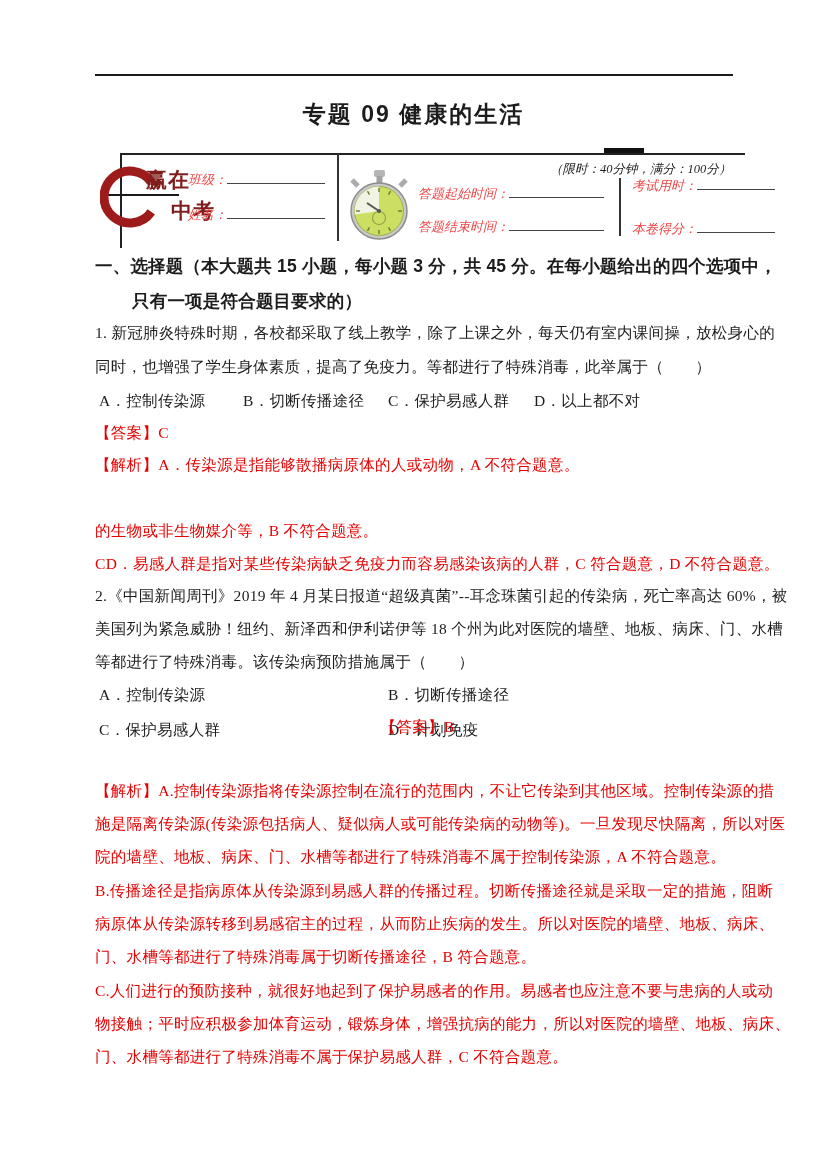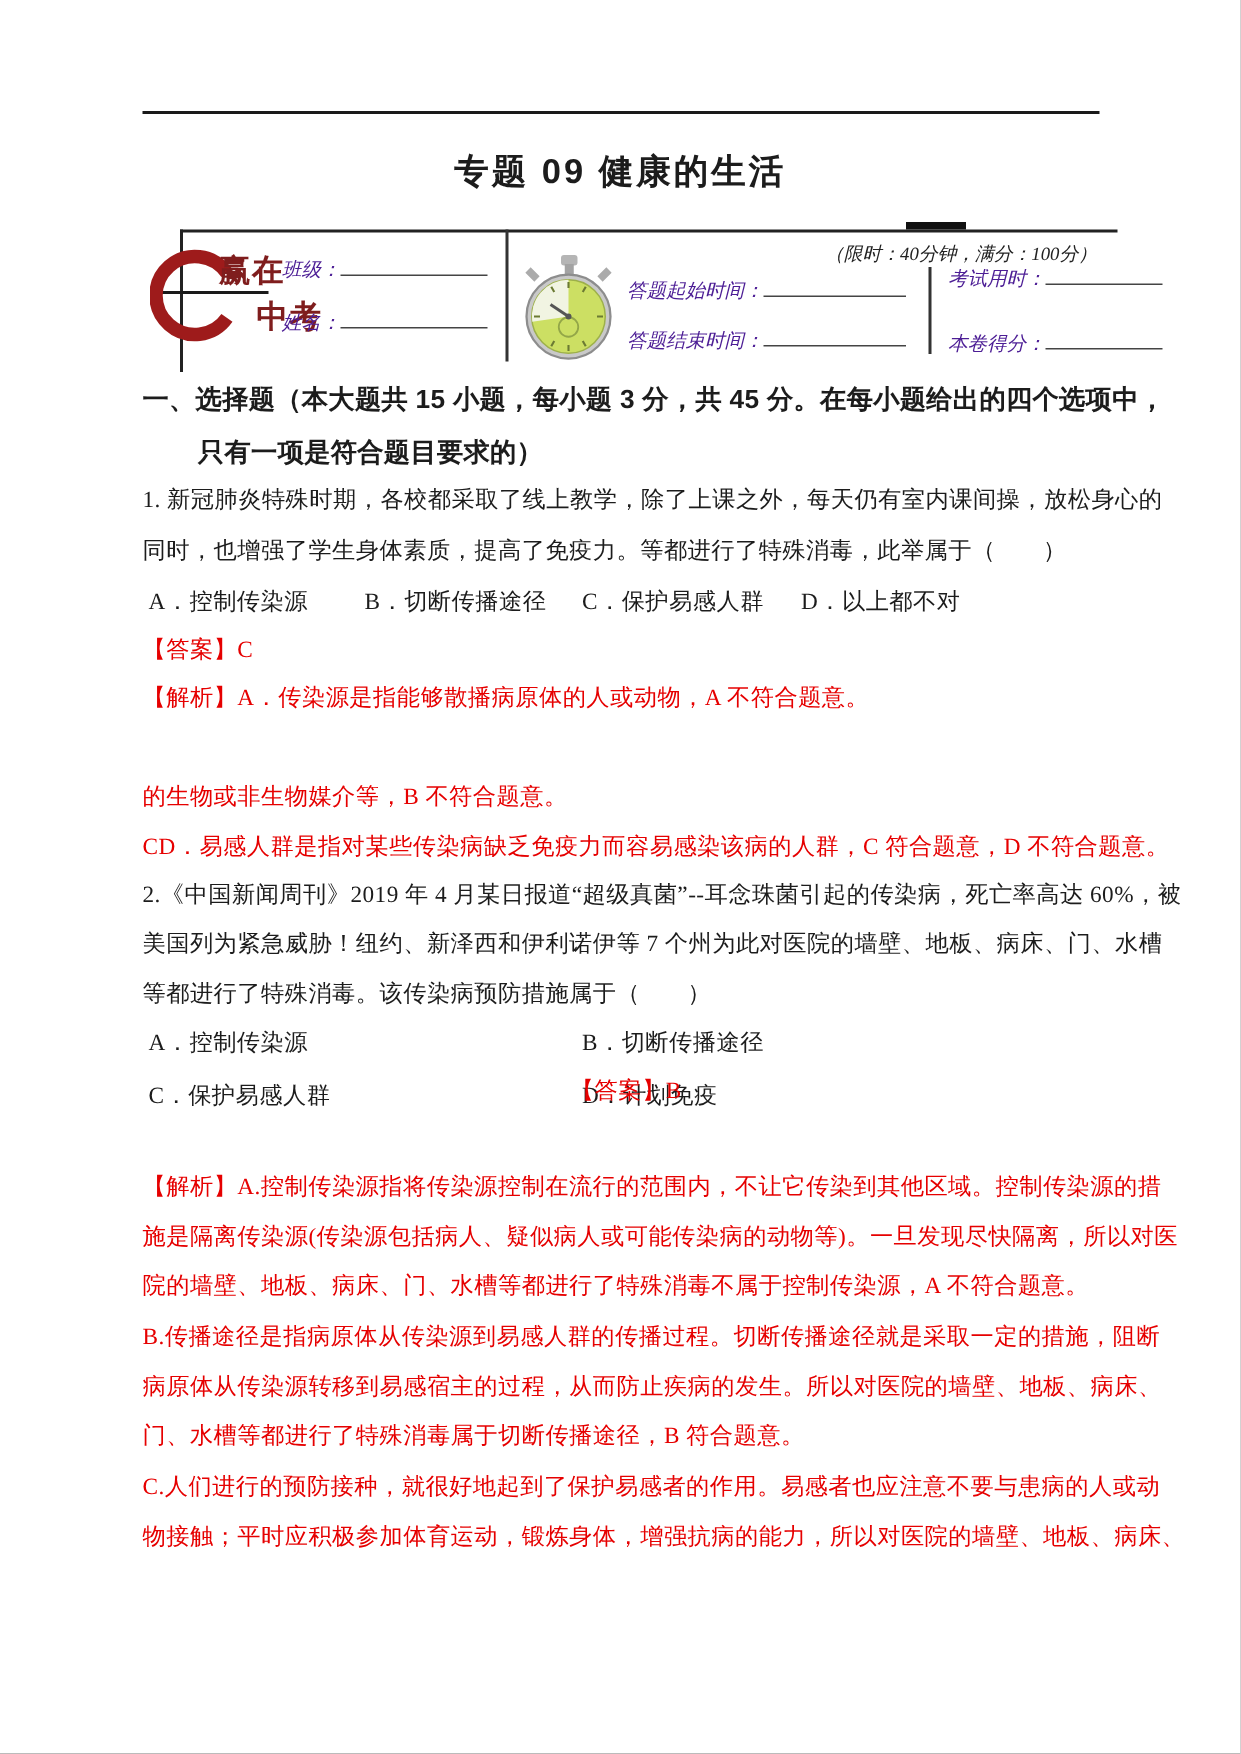--- a/index.html
+++ b/index.html
@@ -27,21 +27,21 @@
   .box-leftline{left:120px;top:153px;width:2px;height:95px;background:#222;}
   .logo-hline{left:106px;top:194px;width:73px;height:2px;background:#1a1a1a;}
   .divider{background:#333;width:2px;}
   .div1{left:337px;top:153px;height:88px;}
   .div2{left:619px;top:178px;height:58px;}
   .logo-text{
     font-family:"Liberation Sans","DejaVu Sans",sans-serif;
     font-weight:bold;font-size:21px;letter-spacing:1px;color:#7f1d1d;
   }
   .hfield{
-    font-style:italic;font-size:13px;color:#4c1d95;white-space:nowrap;
+    font-style:italic;font-size:13px;color:#ef4444;white-space:nowrap;
   }
   .hfield .blank{
     display:inline-block;border-bottom:1px solid #444;height:13px;
     vertical-align:baseline;
   }
   .limit-note{font-style:italic;font-size:12.5px;color:#222;white-space:nowrap;}
   
   .bline{
     left:95px;width:645px;
     font-size:15.5px;letter-spacing:0.3px;white-space:nowrap;overflow:visible;
@@ -141,21 +141,21 @@
     <span class="optD1">D．以上都不对</span>
   </div>
 
   <div class="abs bline red" style="top:423px;">【答案】C</div>
 
   <div class="abs bline red" style="top:455px;">【解析】A．传染源是指能够散播病原体的人或动物，A 不符合题意。</div>
   <div class="abs bline red" style="top:521px;">的生物或非生物媒介等，B 不符合题意。</div>
   <div class="abs bline red" style="top:554px;">CD．易感人群是指对某些传染病缺乏免疫力而容易感染该病的人群，C 符合题意，D 不符合题意。</div>
 
   <div class="abs bline" style="top:586px;">2.《中国新闻周刊》2019 年 4 月某日报道“超级真菌”--耳念珠菌引起的传染病，死亡率高达 60%，被</div>
-  <div class="abs bline" style="top:619px;">美国列为紧急威胁！纽约、新泽西和伊利诺伊等 7 个州为此对医院的墙壁、地板、病床、门、水槽</div>
+  <div class="abs bline" style="top:619px;">美国列为紧急威胁！纽约、新泽西和伊利诺伊等 18 个州为此对医院的墙壁、地板、病床、门、水槽</div>
   <div class="abs bline" style="top:652px;">等都进行了特殊消毒。该传染病预防措施属于（　　）</div>
 
   <div class="abs bline" style="top:685px;height:22px;">
     <span class="col1">A．控制传染源</span>
     <span class="col2">B．切断传播途径</span>
   </div>
   <div class="abs bline" style="top:720px;height:22px;">
     <span class="col1">C．保护易感人群</span>
     <span class="col2">D．计划免疫</span>
   </div>
@@ -163,14 +163,15 @@
   <div class="abs bline red" style="top:717px;text-align:center;">【答案】B</div>
 
   <div class="abs bline red" style="top:781px;">【解析】A.控制传染源指将传染源控制在流行的范围内，不让它传染到其他区域。控制传染源的措</div>
   <div class="abs bline red" style="top:814px;">施是隔离传染源(传染源包括病人、疑似病人或可能传染病的动物等)。一旦发现尽快隔离，所以对医</div>
   <div class="abs bline red" style="top:847px;">院的墙壁、地板、病床、门、水槽等都进行了特殊消毒不属于控制传染源，A 不符合题意。</div>
   <div class="abs bline red" style="top:881px;">B.传播途径是指病原体从传染源到易感人群的传播过程。切断传播途径就是采取一定的措施，阻断</div>
   <div class="abs bline red" style="top:914px;">病原体从传染源转移到易感宿主的过程，从而防止疾病的发生。所以对医院的墙壁、地板、病床、</div>
   <div class="abs bline red" style="top:947px;">门、水槽等都进行了特殊消毒属于切断传播途径，B 符合题意。</div>
   <div class="abs bline red" style="top:981px;">C.人们进行的预防接种，就很好地起到了保护易感者的作用。易感者也应注意不要与患病的人或动</div>
   <div class="abs bline red" style="top:1014px;">物接触；平时应积极参加体育运动，锻炼身体，增强抗病的能力，所以对医院的墙壁、地板、病床、</div>
+  <div class="abs bline red" style="top:1047px;">门、水槽等都进行了特殊消毒不属于保护易感人群，C 不符合题意。</div>
 
 </div>
 
 </body></html>

